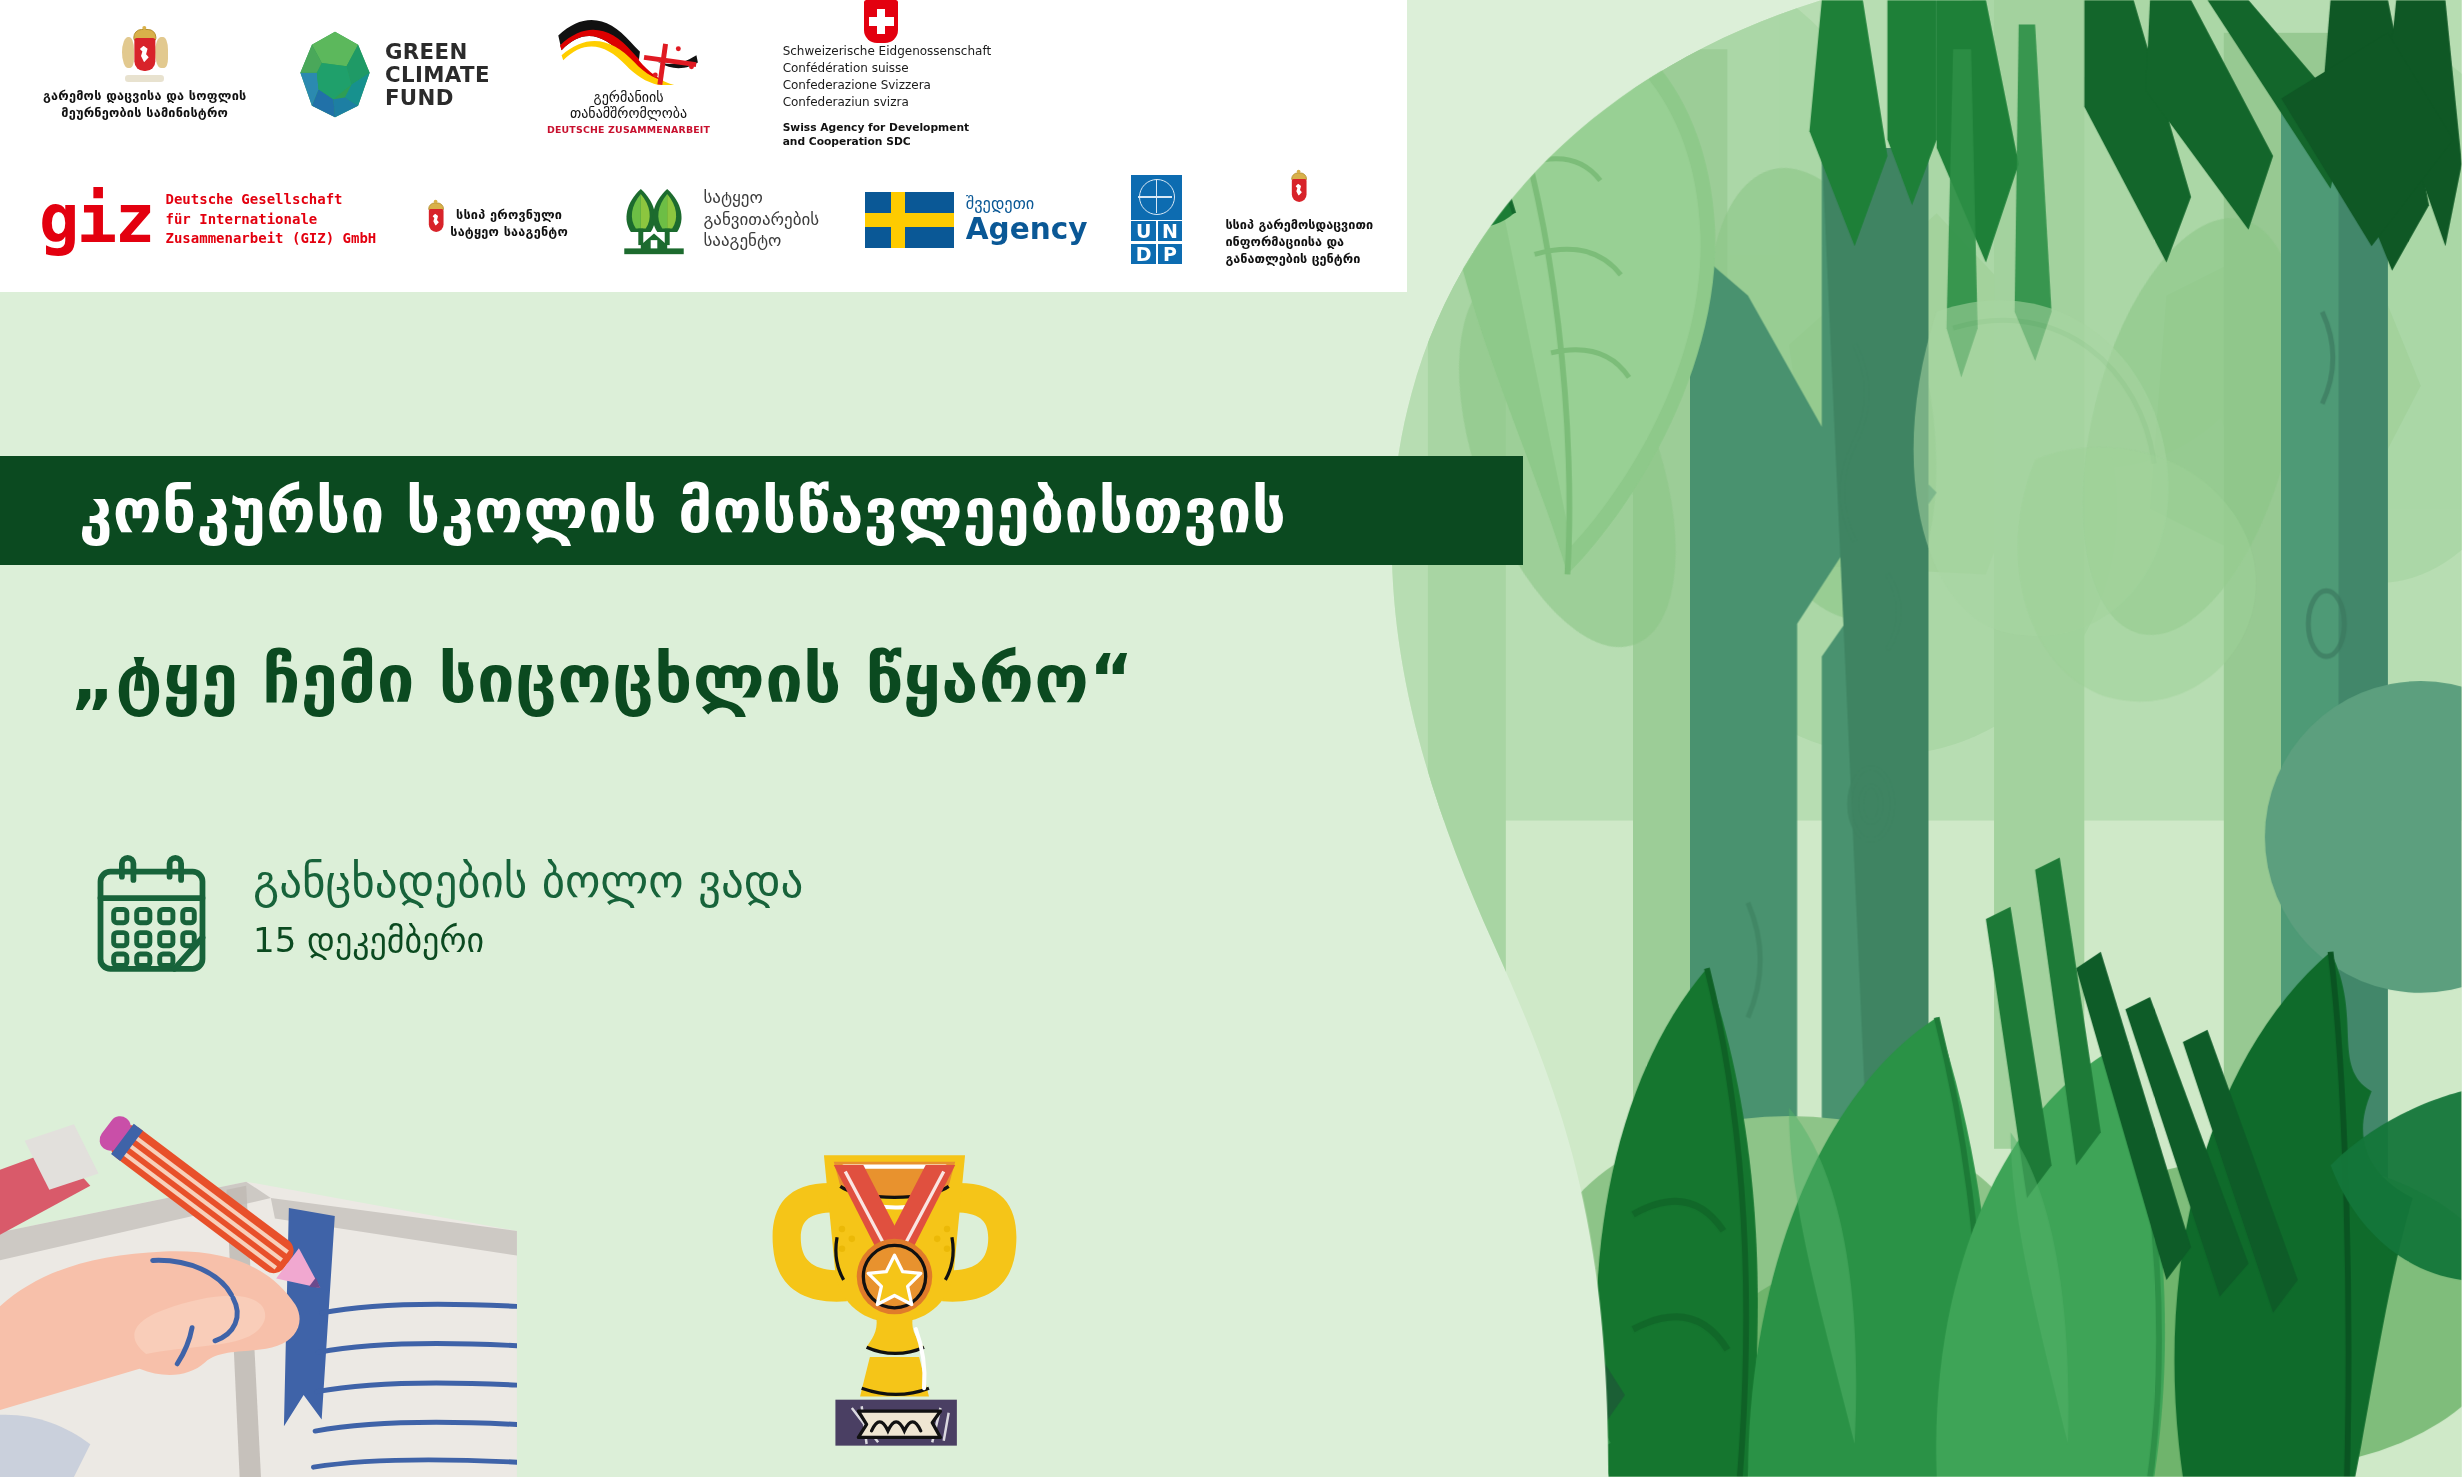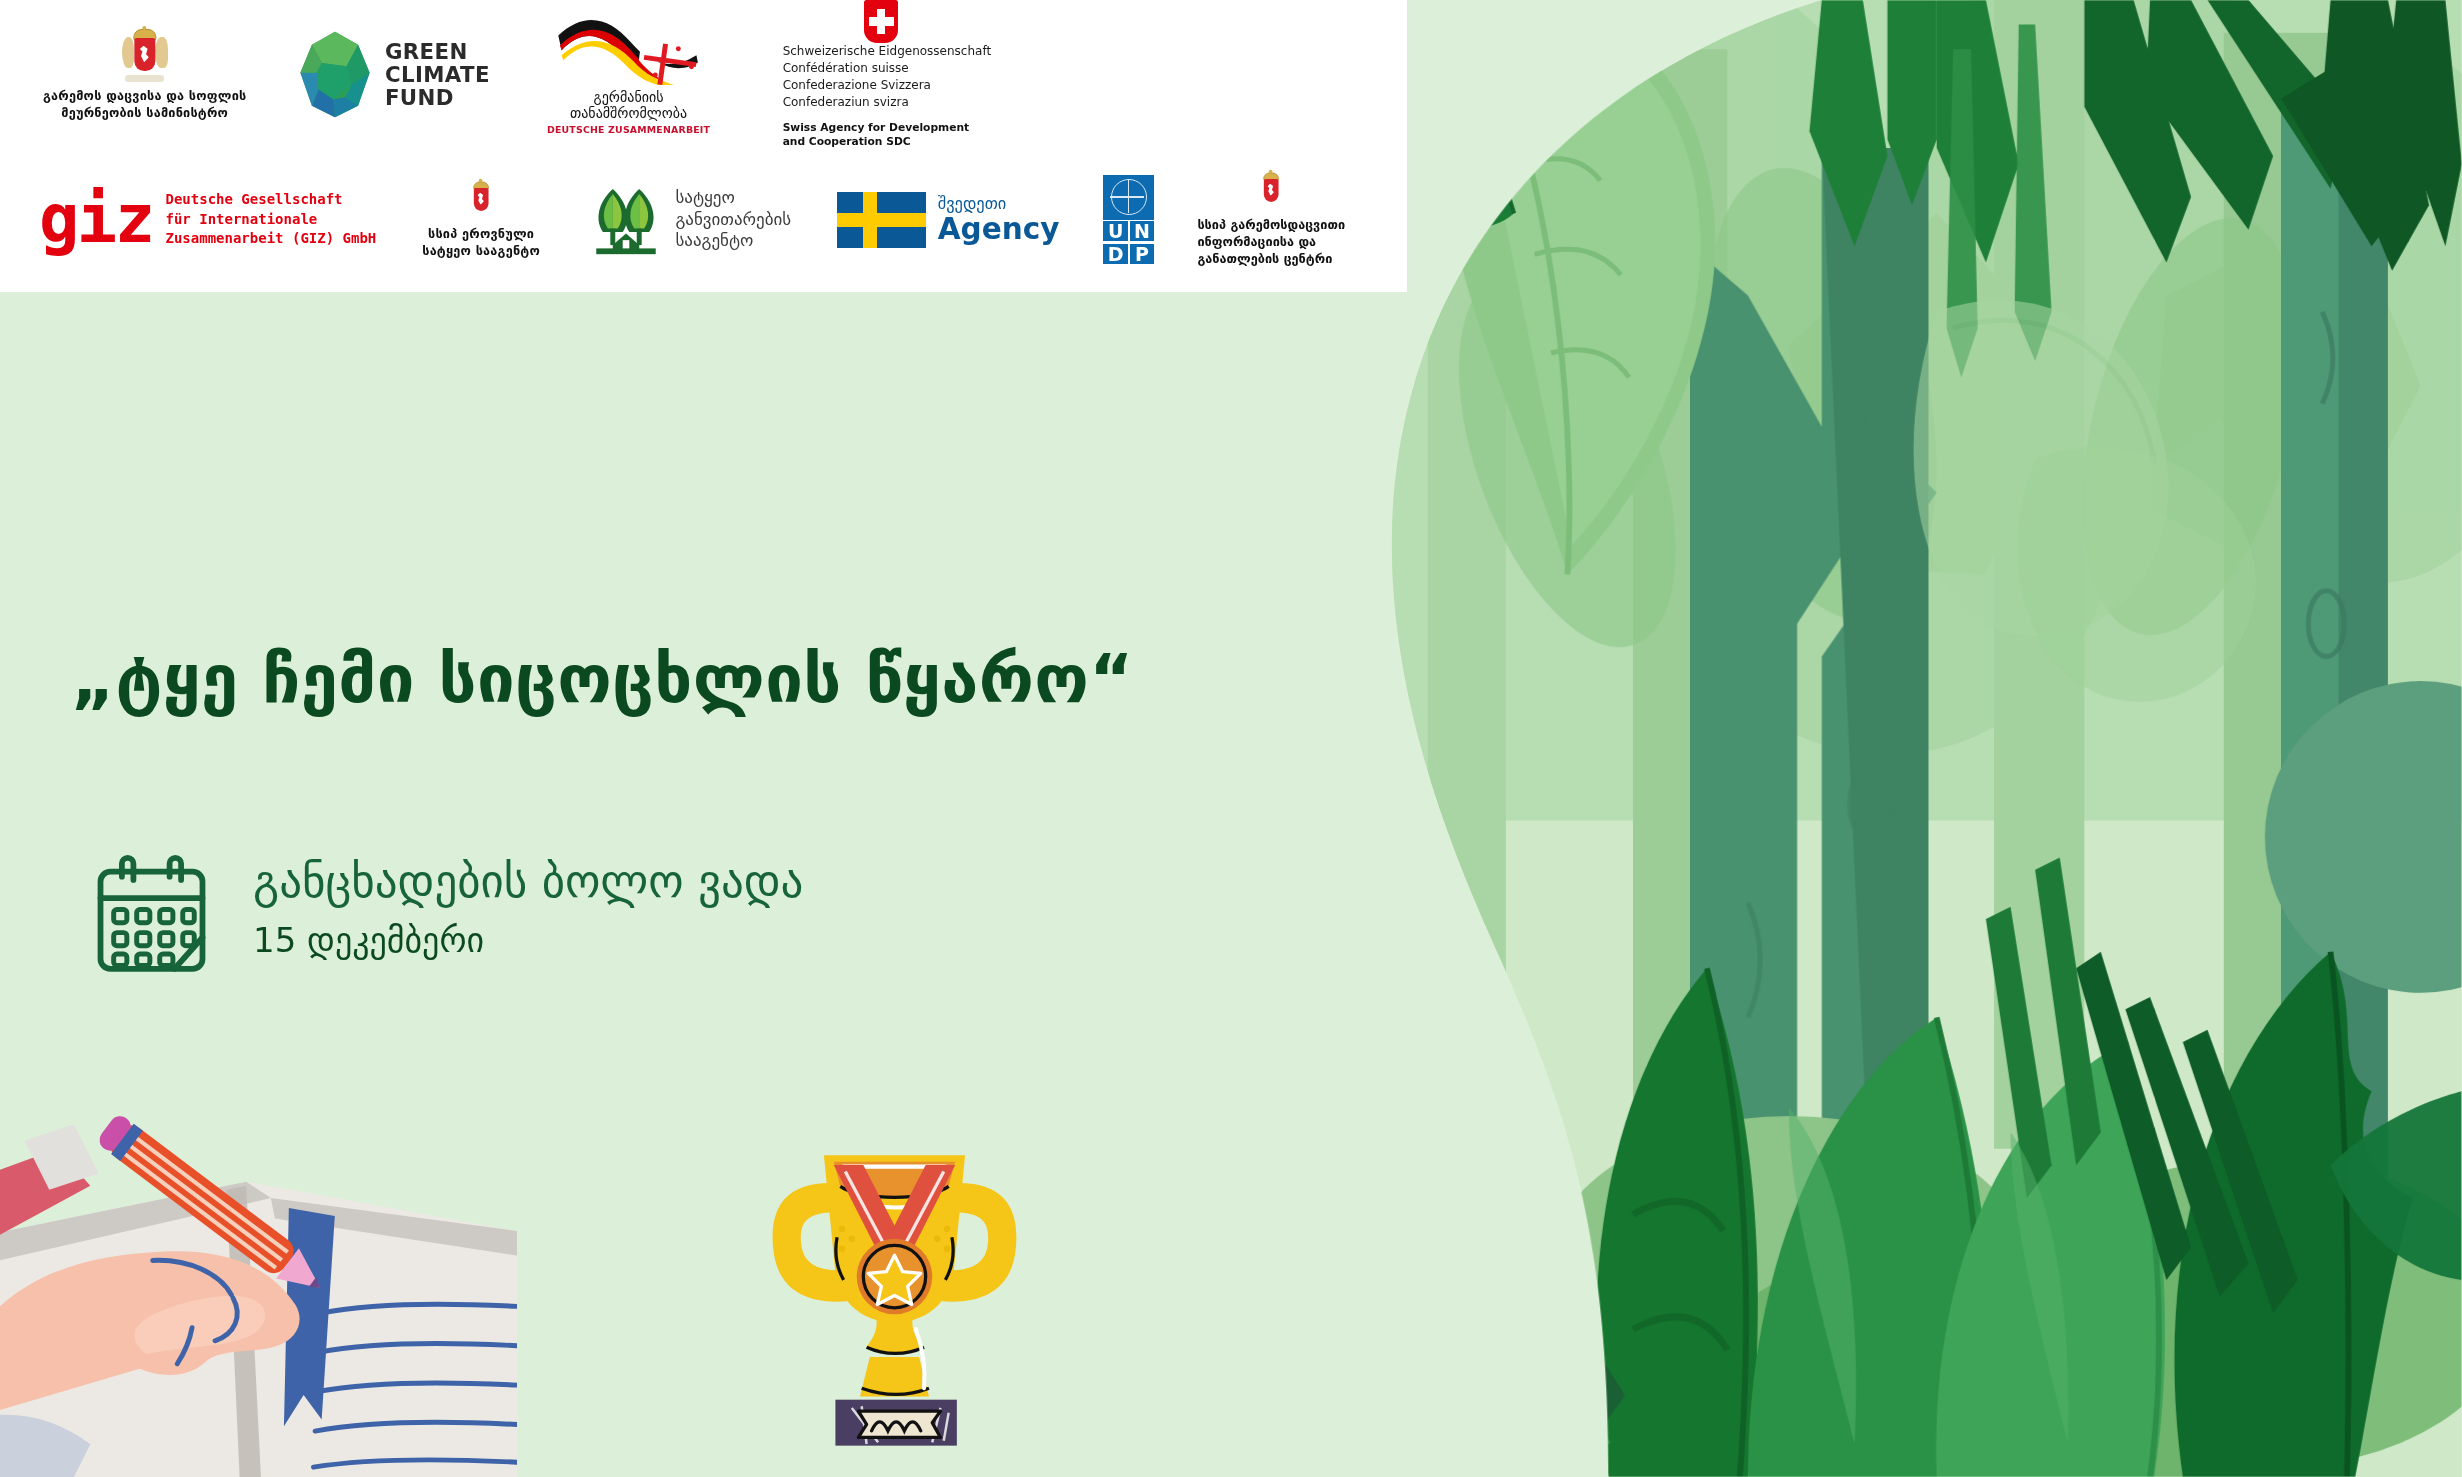--- a/index.html
+++ b/index.html
@@ -352,21 +352,21 @@
 
       <div class="logo-item">
         <div class="giz-word">giz</div>
         <div class="giz-text">
           <div>Deutsche Gesellschaft</div>
           <div>für Internationale</div>
           <div>Zusammenarbeit (GIZ) GmbH</div>
         </div>
       </div>
 
-      <div class="logo-item" style="flex-direction:column;align-items:center;margin-left:46px;">
+      <div class="logo-item" style="flex-direction:row;align-items:center;margin-left:46px;">
         <div class="emblem sm">
           <div class="crown"></div>
             <div class="shield"></div>
         </div>
         <div class="logo-cap" style="text-align:center;margin-top:8.2px;">
           <div>სსიპ ეროვნული</div>
           <div>სატყეო სააგენტო</div>
         </div>
       </div>
 
@@ -422,20 +422,23 @@
         </div>
         <div class="nec-cap" style="text-align:left;margin-top:8.2px;">
           <div>სსიპ გარემოსდაცვითი</div>
           <div>ინფორმაციისა და</div>
           <div>განათლების ცენტრი</div>
         </div>
       </div>
     </div>
   </div>
 
+  <div class="headline-band">
+    <div class="txt">კონკურსი სკოლის მოსწავლეებისთვის</div>
+  </div>
 
   <div class="subtitle">„ტყე ჩემი სიცოცხლის წყარო“</div>
 
   <div class="deadline">
     <svg class="cal-icon" viewBox="0 0 152 152">
       <g fill="none" stroke="#17633a" stroke-width="7" stroke-linecap="round" stroke-linejoin="round">
         <rect x="14" y="24" width="124" height="118" rx="12"></rect>
         <path d="M14,56 L138,56"></path>
         <path d="M40,30 L40,14 a7,7 0 0 1 14,0 L54,34"></path>
         <path d="M98,30 L98,14 a7,7 0 0 1 14,0 L112,34"></path>

